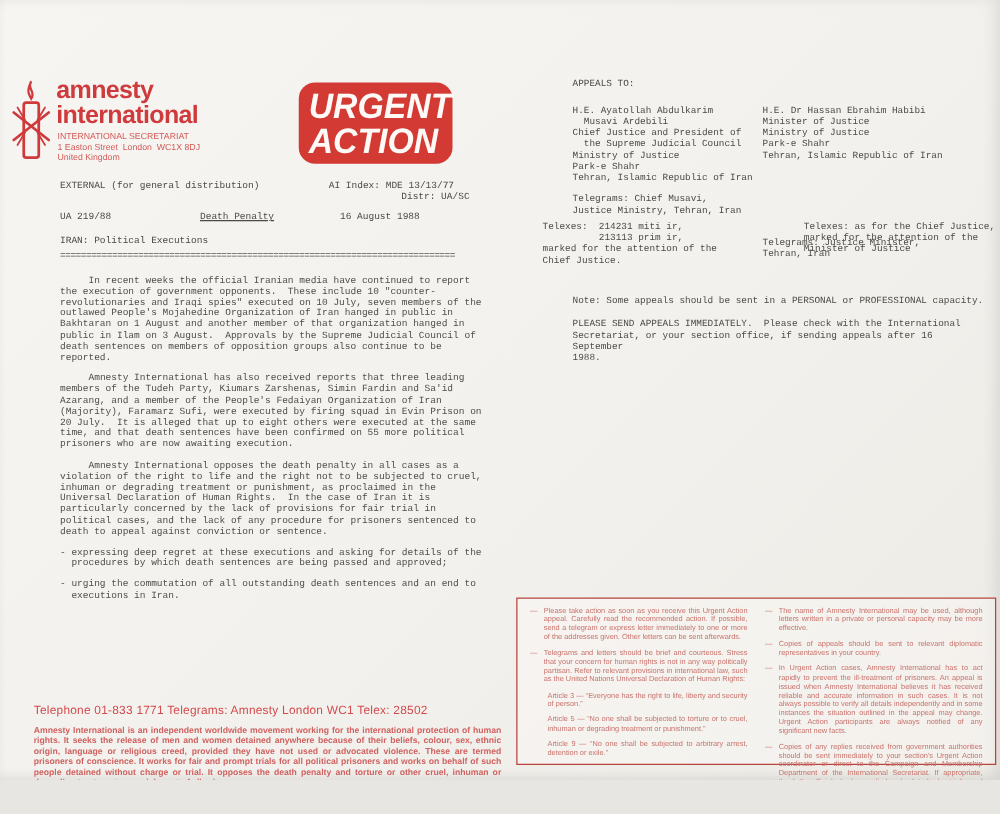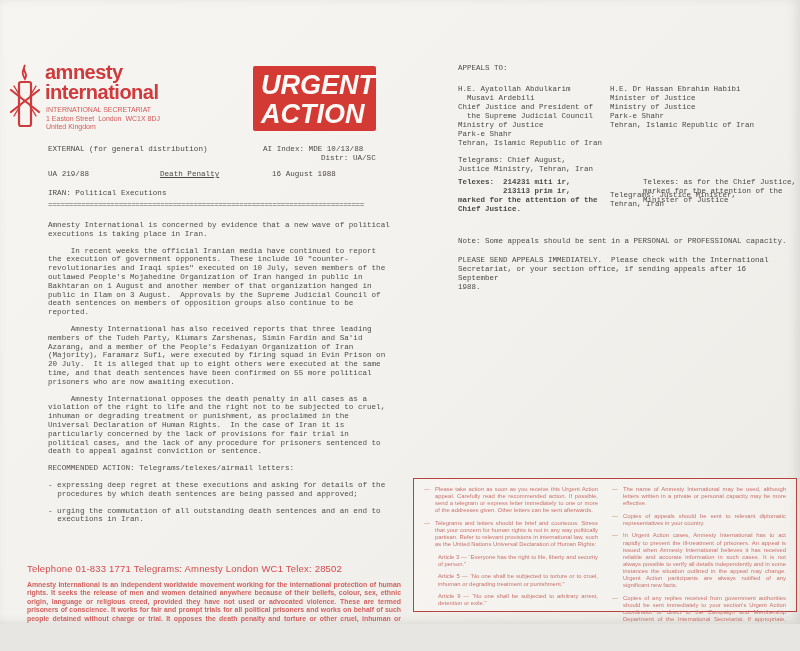--- a/index.html
+++ b/index.html
@@ -19,22 +19,22 @@
     font-family:"Liberation Sans",sans-serif;
     font-weight:bold;font-size:20px;line-height:20px;
     color:#cf3a3c;letter-spacing:-0.5px;
   }
   .secretariat{
     left:46px;top:106px;
     font-family:"Liberation Sans",sans-serif;
     font-size:7px;line-height:8.5px;color:#d35a58;white-space:pre-wrap;
   }
   .urgent-box{
-    left:254px;top:67px;width:121px;height:63px;
-    background:#d33a34;border-radius:1px;
+    left:240px;top:67px;width:121px;height:63px;
+    background:#d33a34;border-radius:12px;
     box-shadow:0 0 0 1px #d33a34;
   }
   .urgent-text{
     font-family:"Liberation Sans",sans-serif;
     font-weight:bold;font-style:italic;
     font-size:27px;line-height:27px;letter-spacing:0px;
     color:#fdf9f6;padding:4px 0 0 7px;transform:scaleY(1.05);transform-origin:top left;
   }
   .hdr{font-size:7.6px;line-height:9px;color:#4d4a46;}
   .underline{text-decoration:underline;}
@@ -106,33 +106,31 @@
 United Kingdom</div>
 
   <div class="abs urgent-box">
     <div class="urgent-text">
       <div>URGENT</div>
       <div>ACTION</div>
     </div>
   </div>
 
   <div class="abs hdr" style="left:48px;top:145px;">EXTERNAL (for general distribution)</div>
-  <div class="abs hdr" style="left:263px;top:145px;">AI Index: MDE 10/13/88</div>
+  <div class="abs hdr" style="left:263px;top:145px;">AI Index: MDE 13/13/77</div>
   <div class="abs hdr" style="left:285px;top:154px;padding-left:36px;">Distr: UA/SC</div>
 
   <div class="abs hdr" style="left:48px;top:170px;text-align:center;">UA  219/88</div>
   <div class="abs hdr underline" style="left:160px;top:170px;">Death Penalty</div>
   <div class="abs hdr" style="left:272px;top:170px;">16 August 1988</div>
 
   <div class="abs hdr" style="left:48px;top:189px;">IRAN: Political Executions</div>
   <div class="abs divider" style="left:48px;top:201px;width:356px;overflow:hidden;white-space:nowrap;">============================================================================</div>
 
   <div class="abs body-col">
-    <div class="para">Amnesty International is concerned by evidence that a new wave of political
-executions is taking place in Iran.</div>
     <div class="para">     In recent weeks the official Iranian media have continued to report
 the execution of government opponents.  These include 10 "counter-
 revolutionaries and Iraqi spies" executed on 10 July, seven members of the
 outlawed People's Mojahedine Organization of Iran hanged in public in
 Bakhtaran on 1 August and another member of that organization hanged in
 public in Ilam on 3 August.  Approvals by the Supreme Judicial Council of
 death sentences on members of opposition groups also continue to be
 reported.</div>
     <div class="para">     Amnesty International has also received reports that three leading
 members of the Tudeh Party, Kiumars Zarshenas, Simin Fardin and Sa'id
@@ -141,21 +139,20 @@
 20 July.  It is alleged that up to eight others were executed at the same
 time, and that death sentences have been confirmed on 55 more political
 prisoners who are now awaiting execution.</div>
     <div class="para">     Amnesty International opposes the death penalty in all cases as a
 violation of the right to life and the right not to be subjected to cruel,
 inhuman or degrading treatment or punishment, as proclaimed in the
 Universal Declaration of Human Rights.  In the case of Iran it is
 particularly concerned by the lack of provisions for fair trial in
 political cases, and the lack of any procedure for prisoners sentenced to
 death to appeal against conviction or sentence.</div>
-    <div class="para">RECOMMENDED ACTION: Telegrams/telexes/airmail letters:</div>
     <div class="para">- expressing deep regret at these executions and asking for details of the
   procedures by which death sentences are being passed and approved;</div>
     <div class="para">- urging the commutation of all outstanding death sentences and an end to
   executions in Iran.</div>
   </div>
 
   <div class="abs tel-line">Telephone 01-833 1771    Telegrams: Amnesty London WC1    Telex: 28502</div>
   <div class="abs mission">Amnesty International is an independent worldwide movement working for the international protection of human rights. It seeks the release of men and women detained anywhere because of their beliefs, colour, sex, ethnic origin, language or religious creed, provided they have not used or advocated violence. These are termed prisoners of conscience. It works for fair and prompt trials for all political prisoners and works on behalf of such people detained without charge or trial. It opposes the death penalty and torture or other cruel, inhuman or degrading treatment or punishment of all prisoners.</div>
 
   <div class="abs rp" style="left:458px;top:64px;">APPEALS TO:</div>
@@ -166,26 +163,26 @@
   the Supreme Judicial Council
 Ministry of Justice
 Park-e Shahr
 Tehran, Islamic Republic of Iran</div>
   <div class="abs rp pre" style="left:610px;top:85px;width:186px;">H.E. Dr Hassan Ebrahim Habibi
 Minister of Justice
 Ministry of Justice
 Park-e Shahr
 Tehran, Islamic Republic of Iran</div>
 
-  <div class="abs rp pre" style="left:458px;top:156px;width:150px;">Telegrams: Chief August,
+  <div class="abs rp pre" style="left:458px;top:156px;width:150px;">Telegrams: Chief Musavi,
 Justice Ministry, Tehran, Iran</div>
   <div class="abs rp pre" style="left:610px;top:156px;width:186px;margin-top:35px;">Telegrams: Justice Minister,
 Tehran, Iran</div>
 
-  <div class="abs rp pre" style="left:458px;top:178px;width:150px;font-weight:bold;">Telexes:  214231 miti ir,
+  <div class="abs rp pre" style="left:434px;top:178px;width:150px;">Telexes:  214231 miti ir,
           213113 prim ir,
 marked for the attention of the
 Chief Justice.</div>
   <div class="abs rp pre" style="left:610px;top:178px;width:186px;margin-left:33px;">Telexes: as for the Chief Justice,
 marked for the attention of the
 Minister of Justice</div>
 
   <div class="abs rp" style="left:458px;top:237px;">Note: Some appeals should be sent in a PERSONAL or PROFESSIONAL capacity.</div>
   <div class="abs rp pre" style="left:458px;top:256px;width:330px;">PLEASE SEND APPEALS IMMEDIATELY.  Please check with the International
 Secretariat, or your section office, if sending appeals after 16 September

